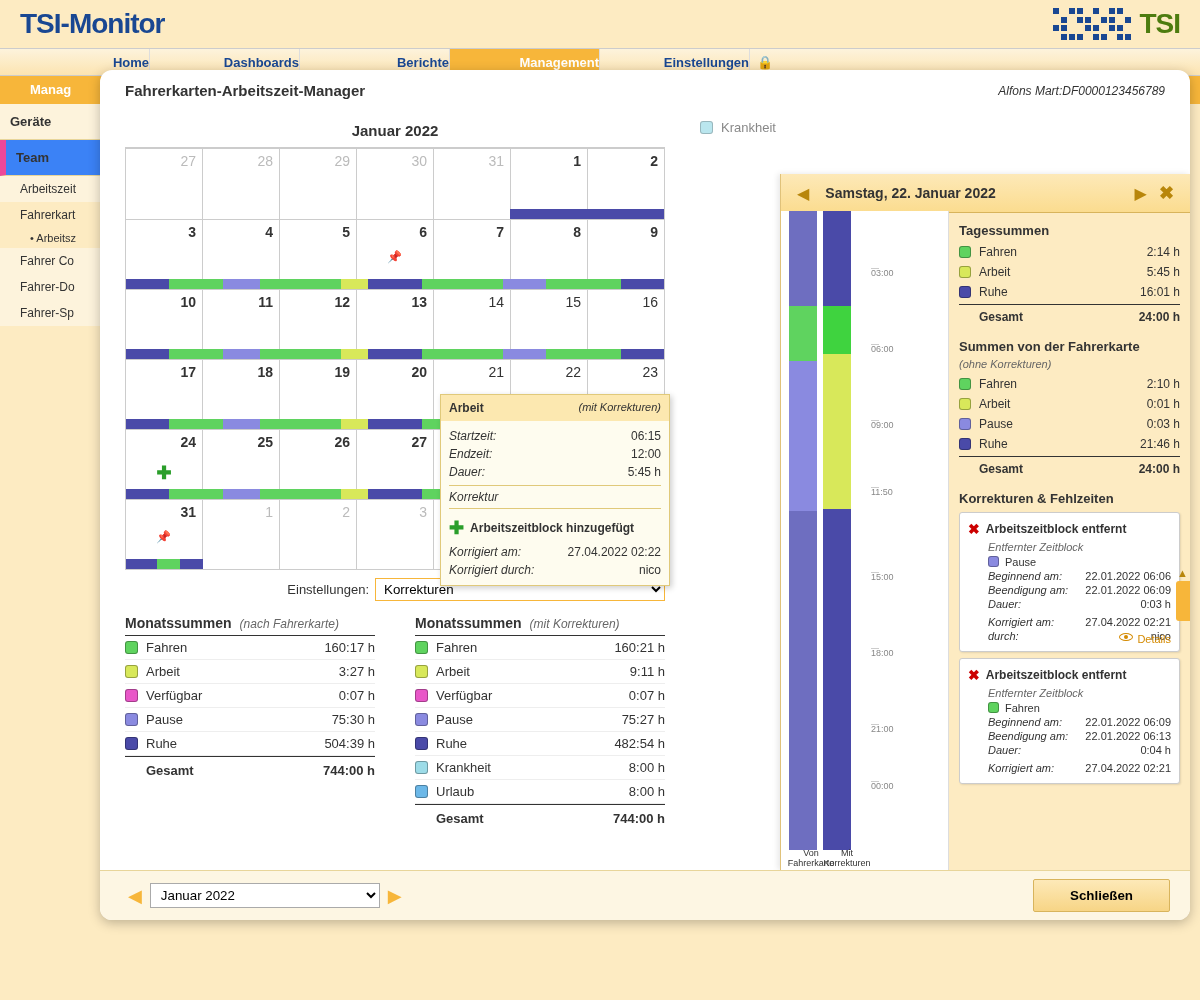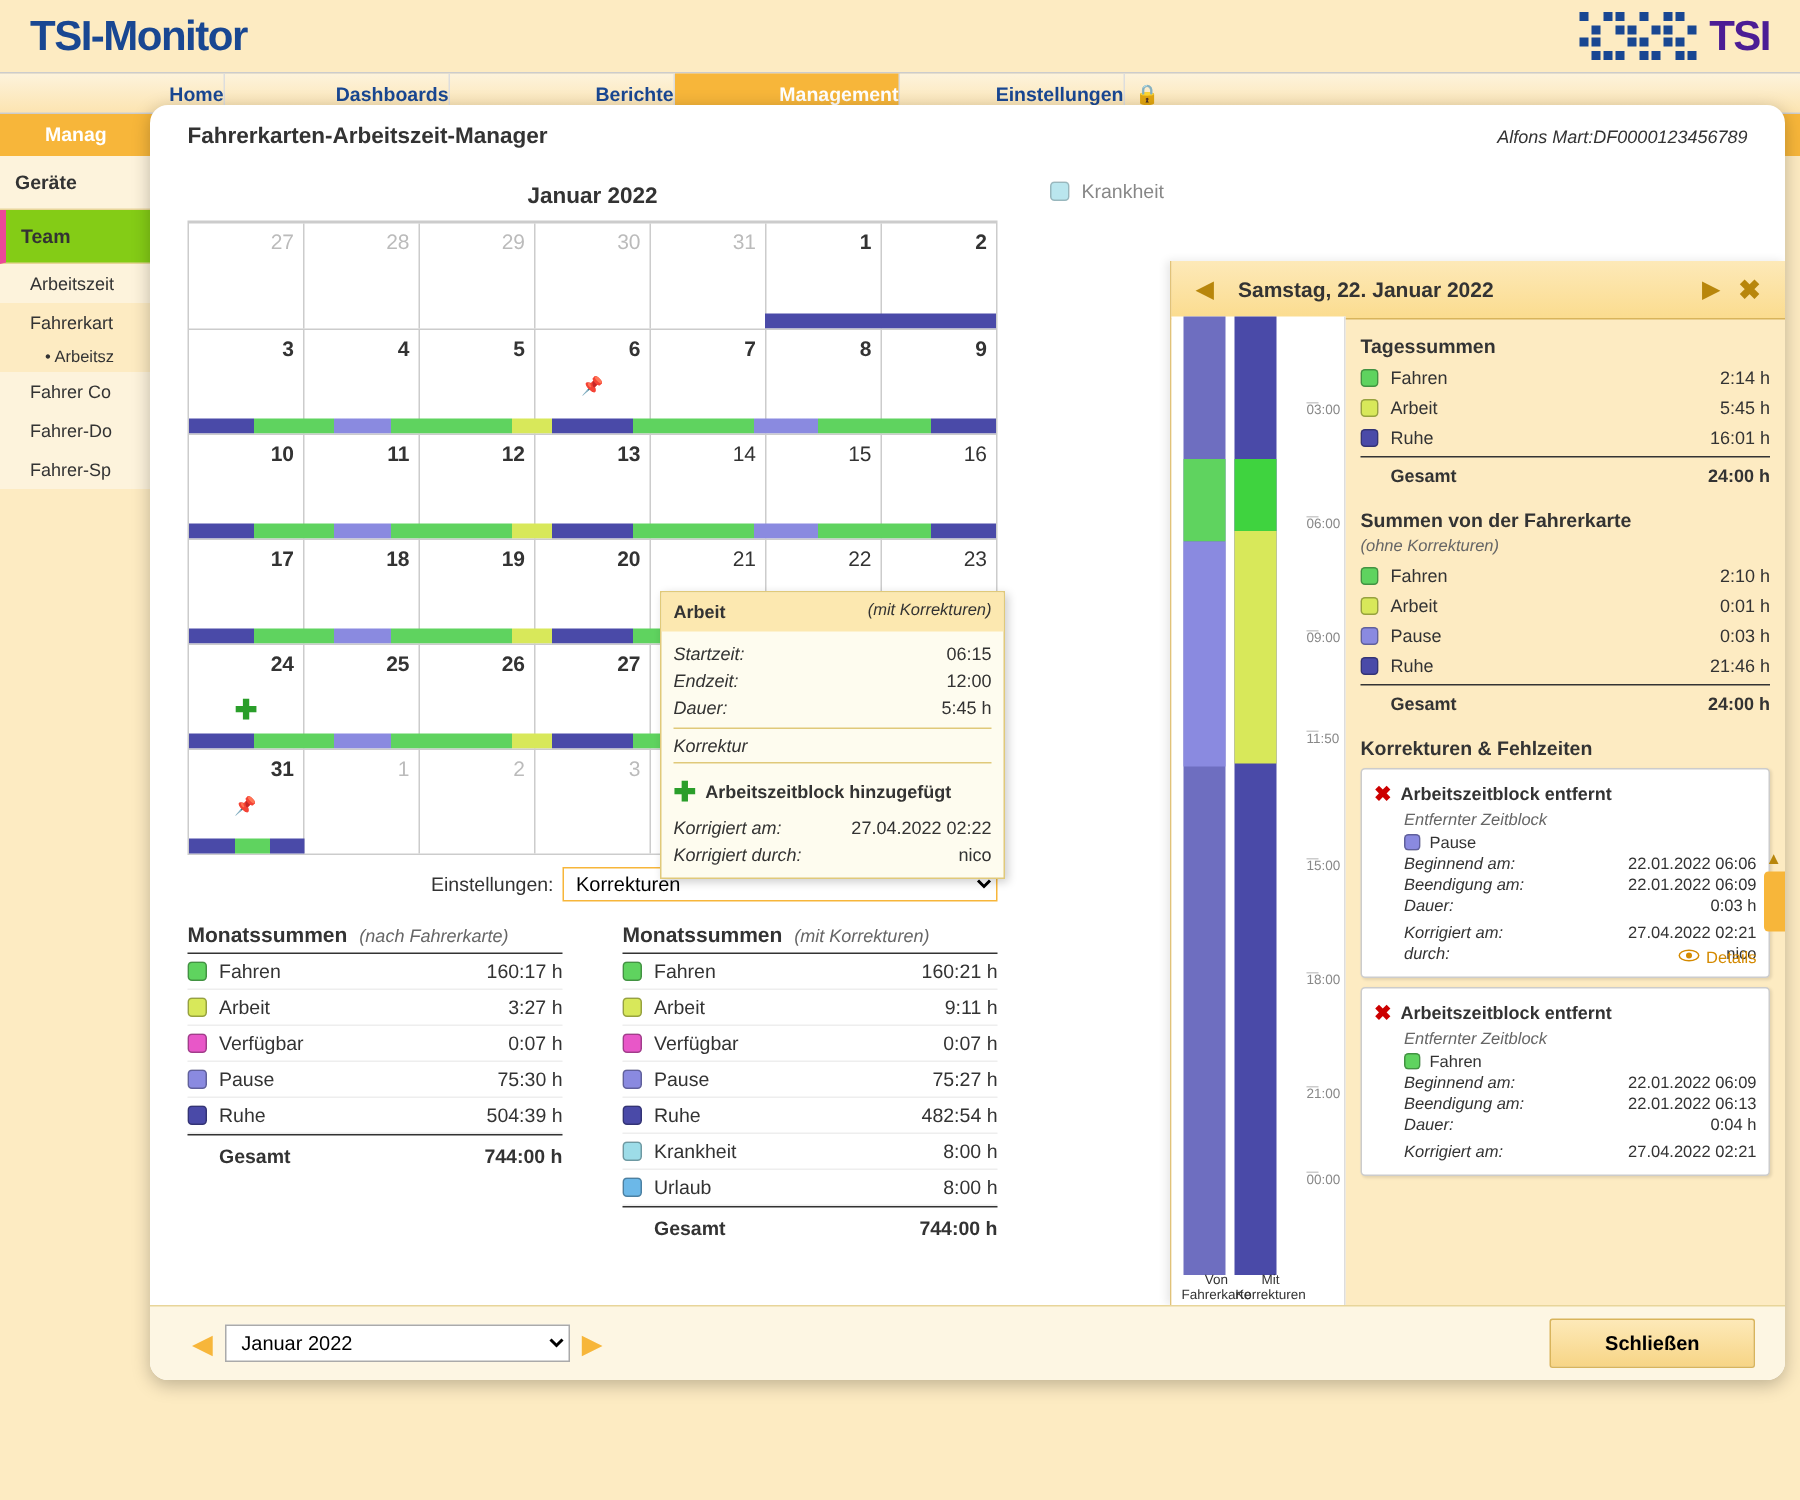--- a/index.html
+++ b/index.html
@@ -1,29 +1,29 @@
 <!DOCTYPE html>
 <html><head>
 <meta charset="utf-8">
 <style>
 *{box-sizing:border-box;margin:0;padding:0;font-family:Arial,Helvetica,sans-serif}
 body{background:#FDEBC2;width:1200px;height:1000px;overflow:hidden;position:relative;font-size:13px;color:#333}
 .topbar{display:flex;align-items:center;padding:0 20px;height:48px}
 .app-title{font-family:Verdana,sans-serif;font-size:28px;font-weight:bold;color:#194792;letter-spacing:-1px}
 .logo-block{margin-left:auto;display:flex;gap:2px}
 .logo-pix{width:6px;height:6px;background:#194792;display:inline-block}
-.logo-txt{font-size:28px;font-weight:bold;color:#4c1d95;margin-left:6px;align-self:center;letter-spacing:-1px}
+.logo-txt{font-size:28px;font-weight:bold;color:#4d7c0f;margin-left:6px;align-self:center;letter-spacing:-1px}
 .mainnav{display:flex;border-top:1px solid #ccc;border-bottom:1px solid #ccc;background:linear-gradient(#fdf3dc,#fce4b1);height:28px}
 .mainnav .tab{flex:0 0 150px;text-align:right;line-height:28px;color:#194792;font-weight:bold;border-right:1px solid #ddd;cursor:pointer}
 .mainnav .tab.active{background:#F7B63A;color:#fff}
 .mainnav .lock{flex:0 0 30px;text-align:center;line-height:28px}
 .subnav{height:28px;background:#F7B63A;padding-left:30px;line-height:28px;color:#fff;font-weight:bold}
 .leftnav{position:absolute;top:104px;left:0;width:100px;background:#fdf3dc}
 .leftnav .cat{padding:10px 10px;font-weight:bold;border-bottom:1px solid #e8d59a;cursor:pointer}
-.leftnav .cat.sel{background:#84cc16;border-left:4px solid #ec4899}
+.leftnav .cat.sel{background:#3b82f6;border-left:6px solid #ec4899}
 .leftnav .sub{padding:6px 10px 6px 20px;font-size:12px;cursor:pointer;white-space:nowrap;overflow:hidden}
 .leftnav .sub.sel{background:#FDEBC2}
 .leftnav .subsub{padding:4px 10px 4px 30px;font-size:11px;white-space:nowrap;overflow:hidden;background:#FDEBC2}
 .dialog{position:absolute;top:70px;left:100px;right:10px;bottom:80px;background:#fff;box-shadow:0 3px 12px rgba(0,0,0,.25);border-radius:12px;overflow:hidden}
 .dlg-head{padding:12px 25px;display:flex;align-items:center}
 .dlg-title{font-size:15px;font-weight:bold}
 .dlg-user{margin-left:auto;font-style:italic;font-size:12px}
 .dlg-body{position:absolute;top:44px;left:0;right:0;bottom:50px;overflow:hidden}
 .cal-wrap{position:absolute;left:25px;top:0;width:540px}
 .cal-title{text-align:center;font-weight:bold;font-size:15px;padding:8px 0;border-bottom:1px solid #ccc}
@@ -48,21 +48,21 @@
 .ms-line .sw{width:13px;height:13px;border-radius:3px;margin-right:8px;border:1px solid rgba(0,0,0,.3)}
 .ms-line .val{margin-left:auto}
 .ms-total{display:flex;font-weight:bold;padding:6px 0;border-top:1px solid #333}
 .ms-total .val{margin-left:auto}
 .daypanel{position:absolute;top:60px;right:0;width:410px;bottom:0;background:#FDEBC2;border-left:1px solid #e0c27a;box-shadow:-2px 0 6px rgba(0,0,0,.1)}
 .dp-head{background:linear-gradient(#fde9b8,#fbdc8f);padding:8px 10px;display:flex;align-items:center;border-bottom:1px solid #d8b45c}
 .dp-head .arr{color:#b8860b;font-size:16px;cursor:pointer;padding:0 6px}
 .dp-head .ttl{font-weight:bold;font-size:14px;flex:1;text-align:left;padding-left:10px}
 .dp-head .x{color:#b8860b;font-size:18px;font-weight:bold;cursor:pointer;padding:0 6px}
 .dp-body{display:flex;position:absolute;top:37px;left:0;right:0;bottom:0}
-.dp-timeline{width:116px;position:relative;background:#fff;border-right:1px solid #ddd}
+.dp-timeline{width:168px;position:relative;background:#fff;border-right:1px solid #ddd}
 .tl-col{position:absolute;top:0;bottom:20px;width:28px}
 .tl1{left:8px;background:#6e6ec0}
 .tl2{left:42px;background:#4a4aa8}
 .tl-times{position:absolute;left:80px;top:0;bottom:20px;width:60px}
 .tl-times div{position:absolute;font-size:9px;color:#888;left:10px}
 .tl-tick{position:absolute;left:0;width:8px;border-top:1px solid #ccc}
 .tl-lbl{position:absolute;bottom:2px;font-size:9px;width:60px;text-align:center}
 .dp-right{flex:1;padding:8px 10px;overflow:hidden;position:relative}
 .sec-title{font-weight:bold;font-size:13px;margin:4px 0}
 .sec-sub{font-style:italic;color:#666;font-size:11px;margin-bottom:4px}

